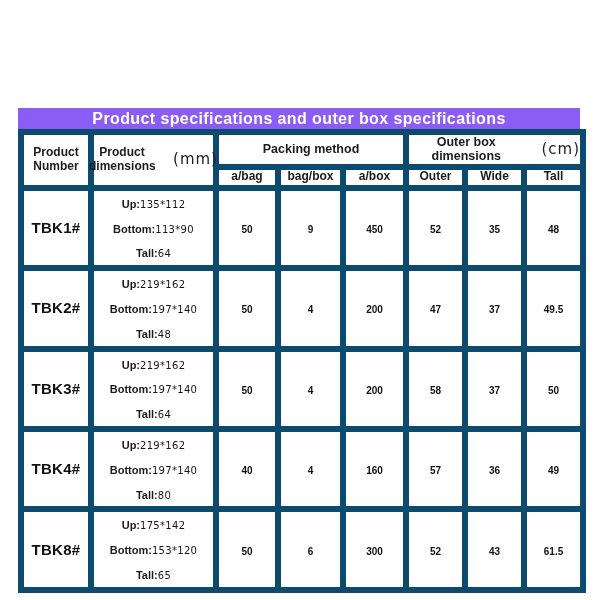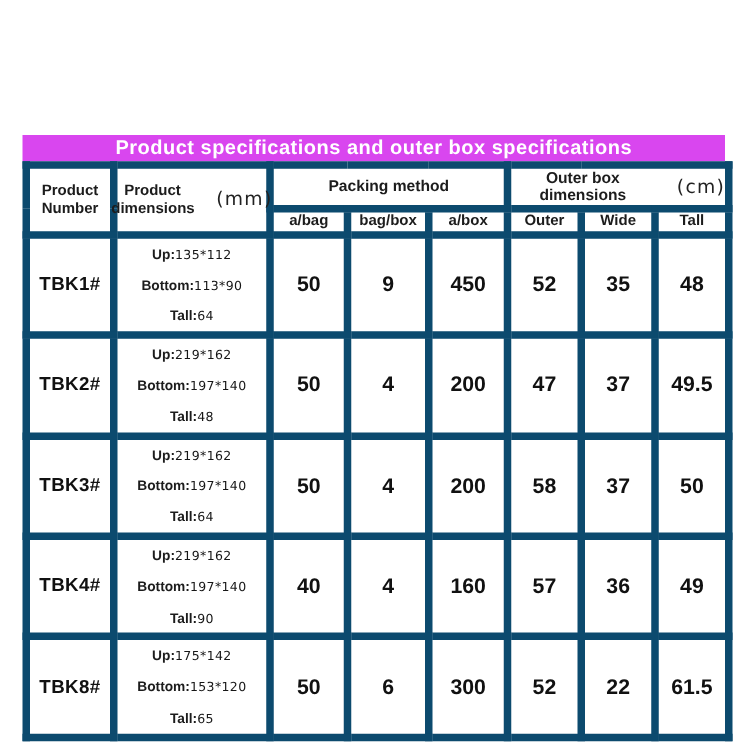--- a/index.html
+++ b/index.html
@@ -25,34 +25,34 @@
   tr.drow{height:65px;}
   th{font-size:12px;font-weight:bold;color:#1c1c1c;line-height:1.15;}
   th.span-head{font-size:12.5px;}
   .unit{
     font-family:"DejaVu Sans",sans-serif;font-weight:400;font-size:15px;
     letter-spacing:1px;color:#222;margin-left:2px;white-space:nowrap;
   }
   .dim-head-wrap{display:flex;align-items:center;justify-content:center;gap:16px;}
   .dim-head-title{display:inline-block;max-width:66px;font-weight:bold;font-size:12px;}
   .pnum{font-weight:bold;font-size:15px;letter-spacing:0.3px;}
-  .val{font-weight:bold;font-size:17px;text-align:right;}
+  .val{font-weight:bold;font-size:10px;text-align:right;}
   .dim-line{line-height:1.55;white-space:nowrap;}
   .dim-label{font-weight:bold;font-size:11px;color:#1c1c1c;margin-top:12px;}
   .dim-value{
     font-family:"DejaVu Sans",sans-serif;font-weight:400;font-size:10px;
     letter-spacing:0.3px;color:#161616;
   }
 </style>
 </head>
 <body>
 
 <div class="canvas">
 
-  <div class="banner" style="background: #d946ef; color: rgb(255, 255, 255);">
+  <div class="banner" style="background: #8b5cf6; color: rgb(255, 255, 255);">
     <span>Product specifications and outer box specifications</span>
   </div>
 
   <table class="spec">
     <colgroup>
       <col style="width:70px">
       <col style="width:125px">
       <col style="width:62px">
       <col style="width:65px">
       <col style="width:63px">
@@ -134,21 +134,21 @@
           <td><span class="val">58</span></td>
           <td><span class="val">37</span></td>
           <td><span class="val">50</span></td>
         </tr>
         <tr class="drow">
           <td><span class="pnum">TBK4#</span></td>
           <td>
             <div>
               <div class="dim-line"><span class="dim-label">Up:</span><span class="dim-value">219*162</span></div>
               <div class="dim-line"><span class="dim-label">Bottom:</span><span class="dim-value">197*140</span></div>
-              <div class="dim-line"><span class="dim-label">Tall:</span><span class="dim-value">90</span></div>
+              <div class="dim-line"><span class="dim-label">Tall:</span><span class="dim-value">80</span></div>
             </div>
           </td>
           <td><span class="val">40</span></td>
           <td><span class="val">4</span></td>
           <td><span class="val">160</span></td>
           <td><span class="val">57</span></td>
           <td><span class="val">36</span></td>
           <td><span class="val">49</span></td>
         </tr>
         <tr class="drow">
@@ -157,19 +157,19 @@
             <div>
               <div class="dim-line"><span class="dim-label">Up:</span><span class="dim-value">175*142</span></div>
               <div class="dim-line"><span class="dim-label">Bottom:</span><span class="dim-value">153*120</span></div>
               <div class="dim-line"><span class="dim-label">Tall:</span><span class="dim-value">65</span></div>
             </div>
           </td>
           <td><span class="val">50</span></td>
           <td><span class="val">6</span></td>
           <td><span class="val">300</span></td>
           <td><span class="val">52</span></td>
-          <td><span class="val">22</span></td>
+          <td><span class="val">43</span></td>
           <td><span class="val">61.5</span></td>
         </tr>
       </tbody>
   </table>
 
 </div>
 
 </body></html>

